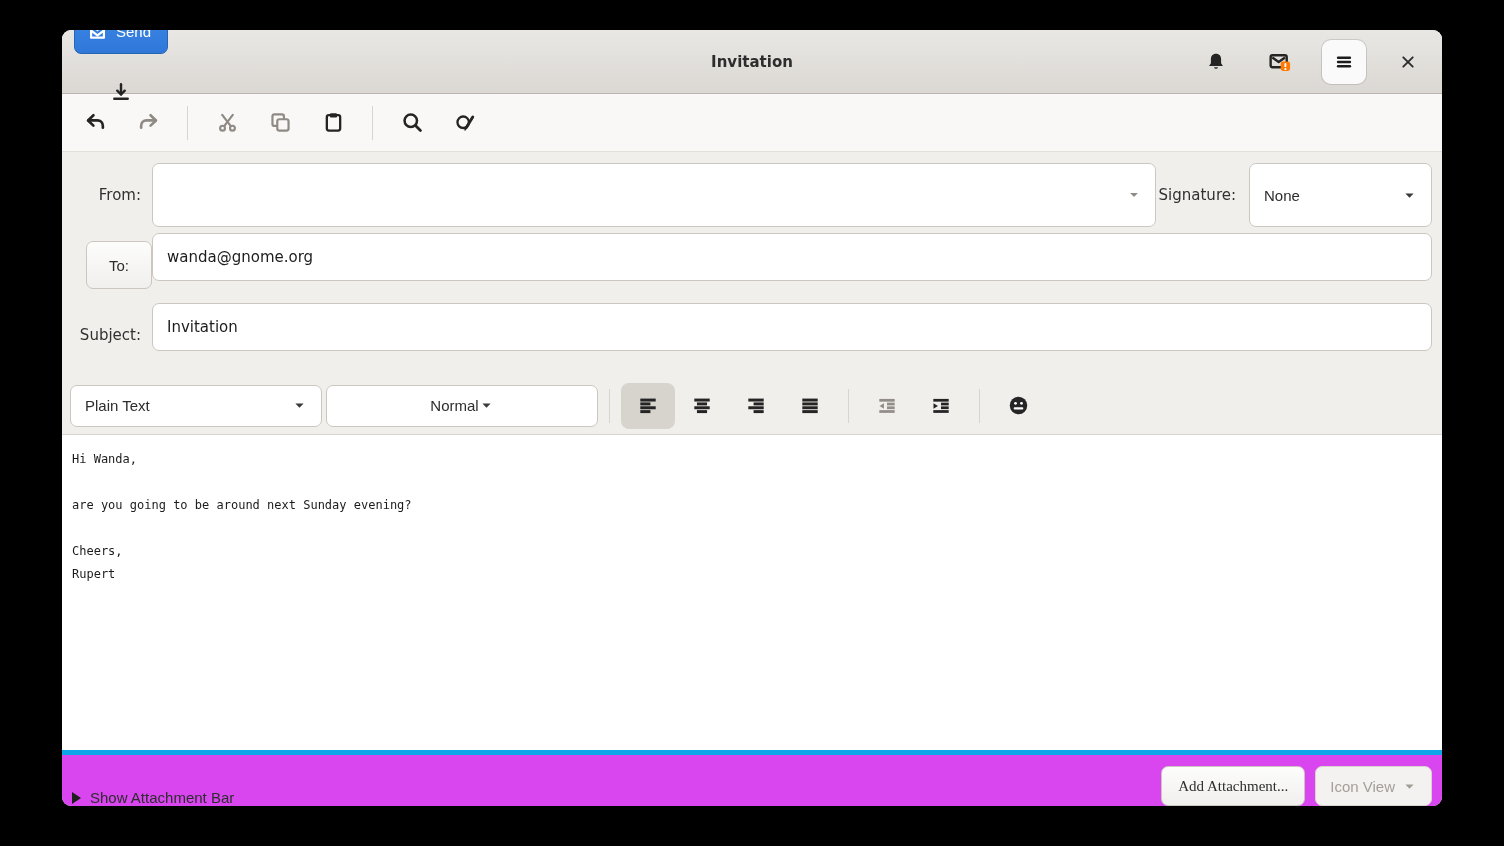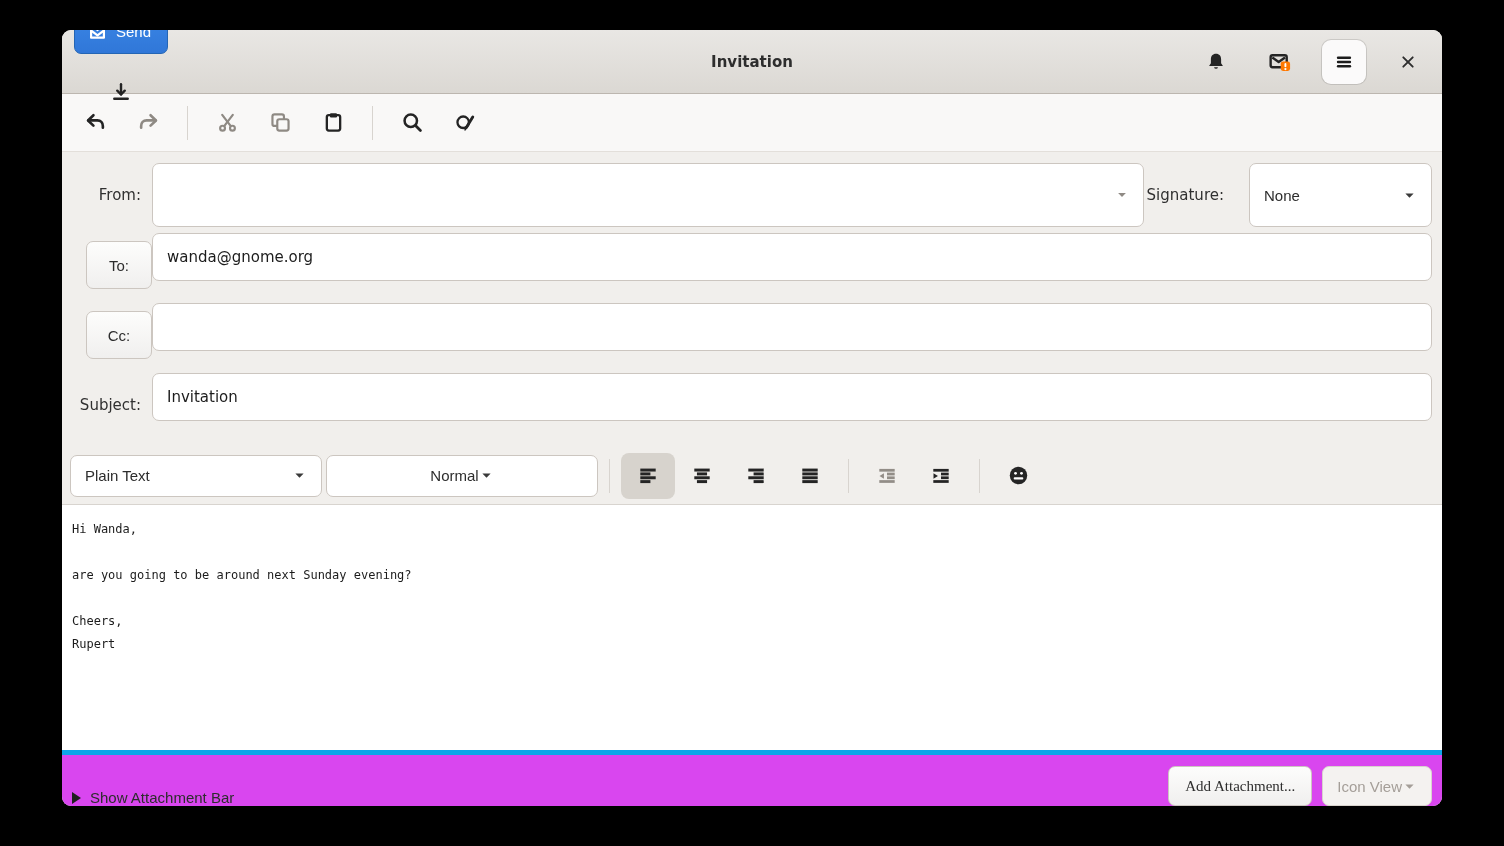--- a/index.html
+++ b/index.html
@@ -40,21 +40,21 @@
   .hdr-btn { width:69px; height:48px; background:linear-gradient(to bottom,#fdfdfc,#f0efee);
              border:1px solid #ccc6c0; border-radius:7px; font-size:15px; color:#2d2d2d;margin-left:14px; }
   .text-input { flex:1; height:48px; background:#fff; border:1px solid #ccc6c0; border-radius:7px;
                 padding:0 14px; font-size:15px; color:#1c1c1c; font-family:"DejaVu Sans",sans-serif; }
   .combo { flex:1; display:flex; align-items:center; background:#fff; border:1px solid #ccc6c0;
            border-radius:7px; padding:0 14px; }
   .combo input { flex:1; border:none; background:transparent; font-size:15px; height:100%; }
   .sig-label { font-size:15px; color:#303030; margin:0 13px 0 3px; align-self:center; }
   .dd { display:flex; align-items:center; justify-content:space-between; background:#fff;
         border:1px solid #ccc6c0; border-radius:7px; padding:0 14px; font-size:15px; color:#2d2d2d; }
-  .dd-sig { width:183px; flex:none;margin-left:12px; }
+  .dd-sig { width:183px; flex:none; }
 
   
   .fmtbar { height:58px; flex:none; display:flex; align-items:center; padding:0 8px;
             background:#f1efec; border-bottom:1px solid #d8d4cf; }
   .dd-mode { width:252px; height:42px; flex:none; }
   .dd-style { width:272px; height:42px; flex:none; margin-left:4px;justify-content:center; }
   .fmtbar .vsep { margin:0 11px; }
   .toggle { width:54px; height:46px; border:none; background:transparent; border-radius:8px;
             display:flex; align-items:center; justify-content:center; }
   .toggle.active { background:#d7d3cd; }
@@ -67,21 +67,21 @@
   
   .footer { height:56px; flex:none; display:flex; align-items:flex-end; padding:0 10px;
             background:#d946ef; border-top:5px solid #0ea5e9; }
   .expander { display:flex; align-items:center; gap:9px; border:none; background:transparent;
               font-size:15px; color:#2d2d2d; }
   .tri { width:0; height:0; border-top:6px solid transparent; border-bottom:6px solid transparent;
          border-left:9px solid #1f1f1f; }
   .footer-right { margin-left:auto; display:flex; align-items:center; gap:10px; }
   .btn-plain { height:40px; padding:0 16px; background:linear-gradient(to bottom,#fdfdfc,#f0efee);
                border:1px solid #ccc6c0; border-radius:7px; font-size:15px; color:#2d2d2d;font-family:Liberation Serif, serif; }
-  .btn-disabled { height:40px; padding:0 14px; display:flex; align-items:center; 
+  .btn-disabled { height:40px; padding:0 14px; display:flex; align-items:center; gap:7px;
                   background:#f4f2f0; border:1px solid #d8d3cd; border-radius:7px;
                   font-size:15px; color:#a49e98; }
 
   .ic { display:block; }
 </style>
 </head>
 <body>
 
 <div class="window">
 
@@ -238,26 +238,20 @@
       </button>
     </div>
 
     <div class="frow">
       <div class="labelcol">
         <button class="hdr-btn">To:</button>
       </div>
       <input class="text-input" type="text" value="wanda@gnome.org" style="">
     </div>
 
-    <div class="frow">
-      <div class="labelcol">
-        <button class="hdr-btn">Cc:</button>
-      </div>
-      <input class="text-input" type="text" value="" style="">
-    </div>
 
     <div class="frow">
       <div class="labelcol">
         <span class="field-label">Subject:</span>
       </div>
       <input class="text-input" type="text" value="Invitation" style="">
     </div>
 
   </div>
 

